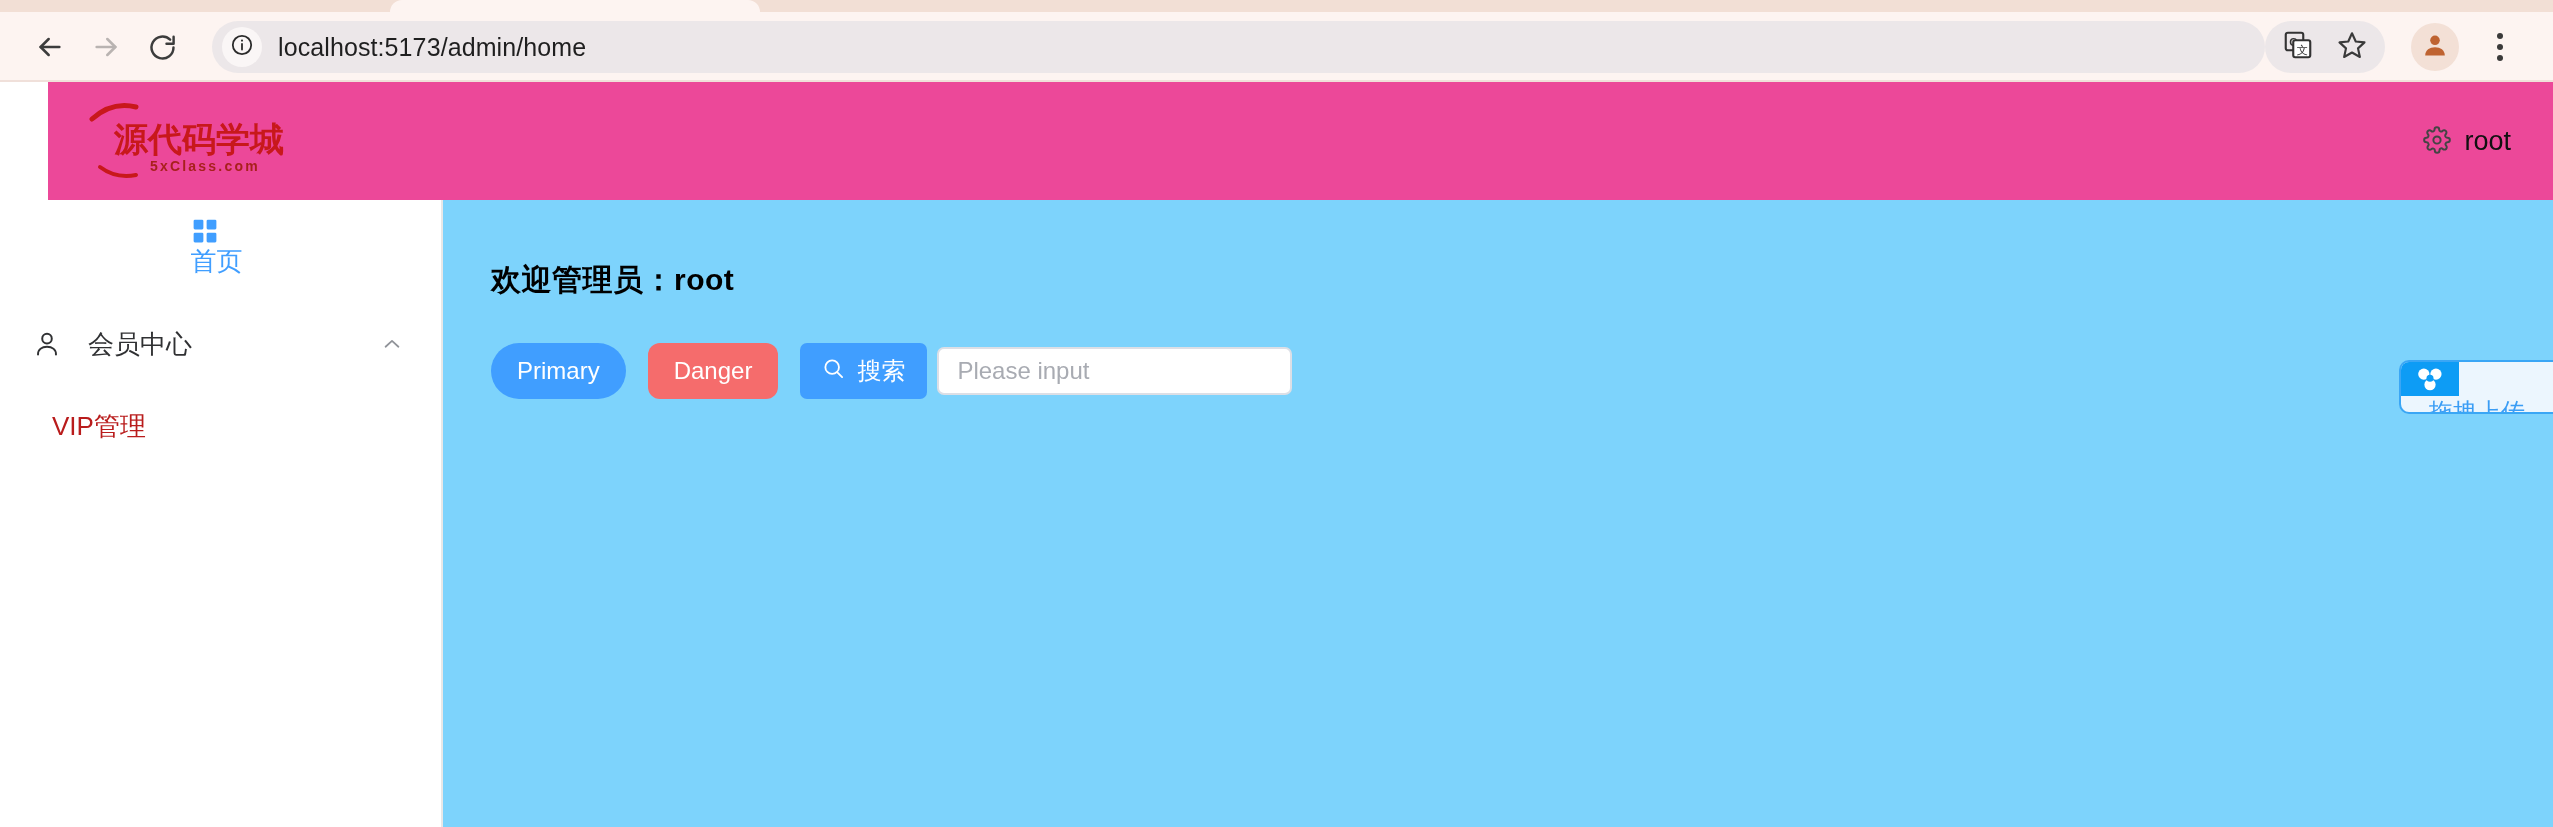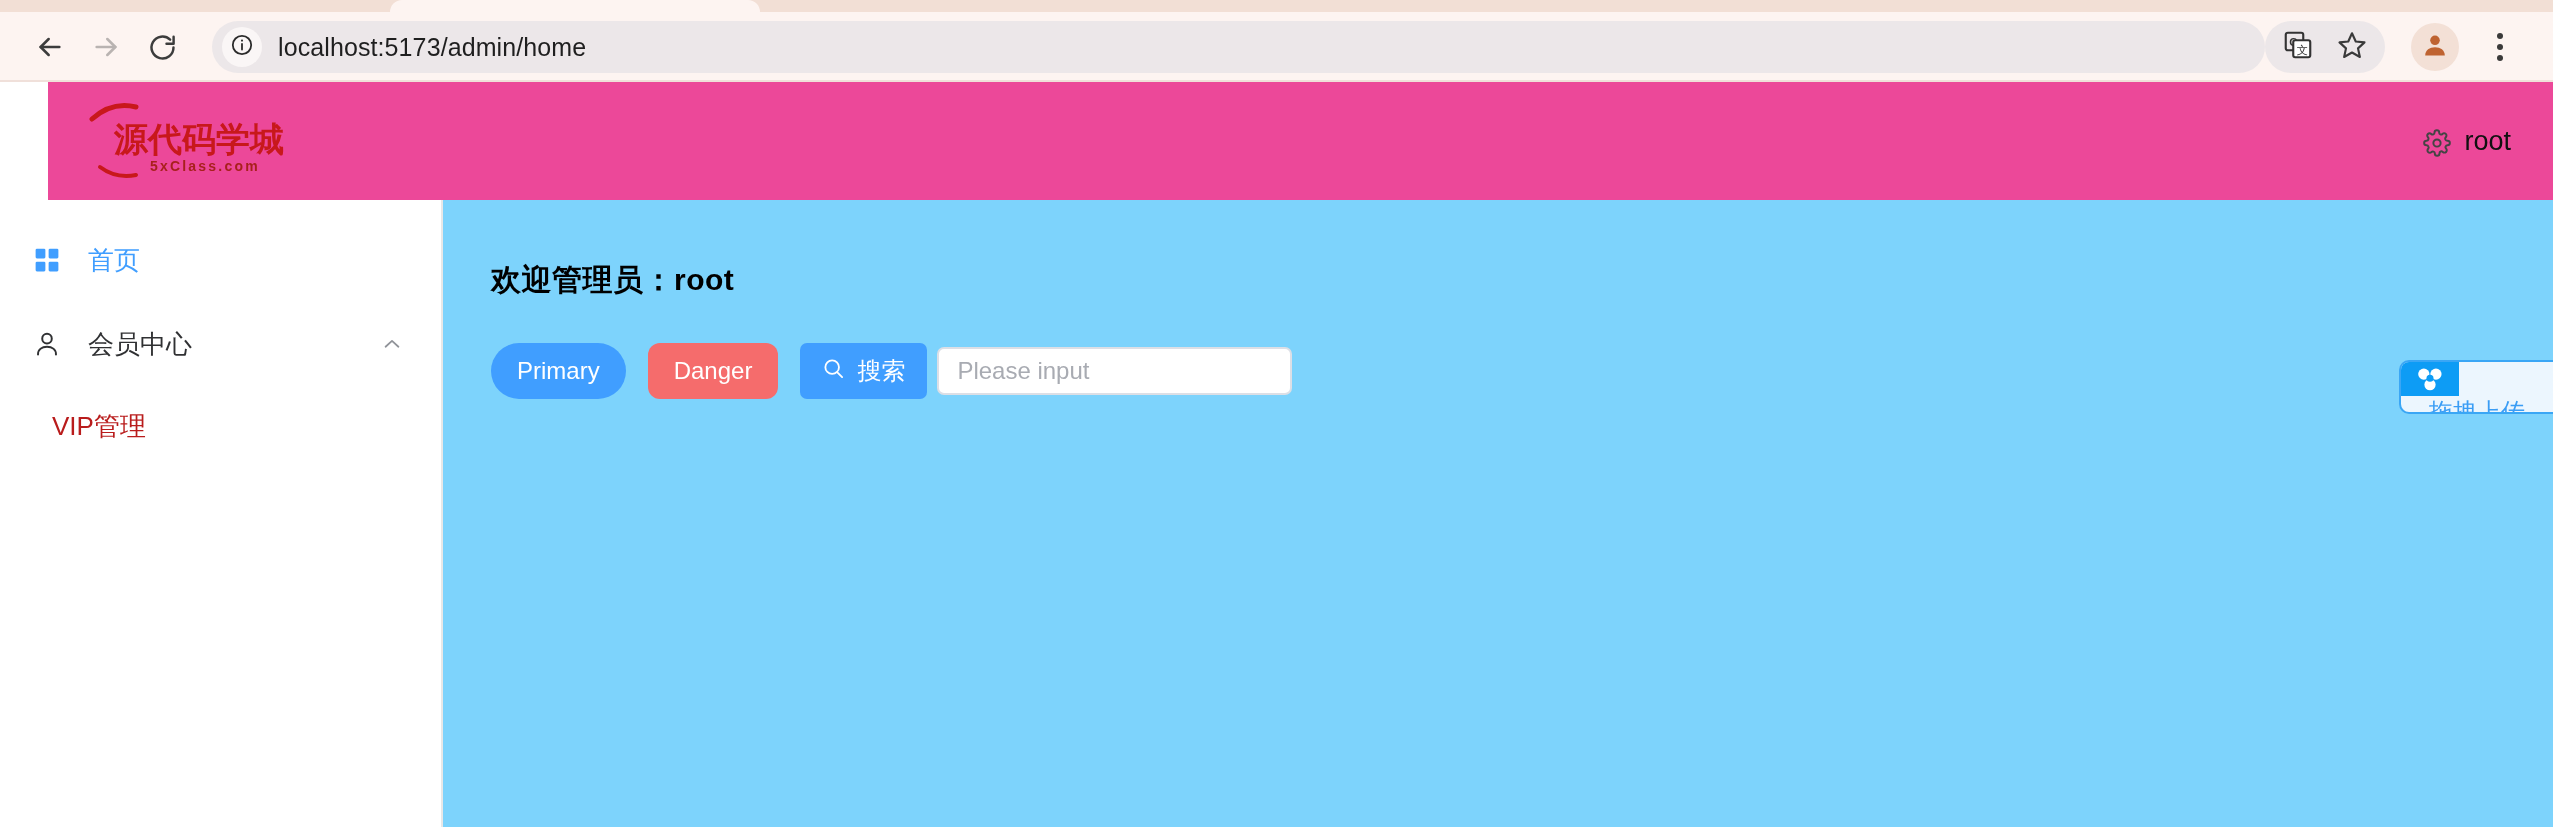--- a/index.html
+++ b/index.html
@@ -186,21 +186,21 @@
   }
   .logo-mark {
     position: relative;
     width: 210px;
     height: 84px;
   }
   .logo-mark svg { display: block; }
 
   .user-area {
     display: flex;
-    align-items: flex-end;
+    align-items: flex-start;
     gap: 13px;
     font-size: 27px;
     color: #111;
     cursor: pointer;
   }
   .gear { width: 28px; height: 28px; display: block; }
 
   .body-wrap {
     flex: 1;
     display: flex;
@@ -228,21 +228,21 @@
     position: relative;
   }
   .menu-item .mi-icon {
     width: 34px;
     display: flex;
     align-items: center;
     justify-content: center;
     flex: none;
     margin-right: 24px;
   }
-  .menu-item.active { color: #409eff; }
+  .menu-item.active { color: #409eff; flex-direction: column; }
   .menu-item .mi-label { white-space: nowrap; }
   .menu-item .chevron { margin-left: auto; flex: none; display: flex; }
 
   .submenu { padding-bottom: 10px; }
   .submenu-item {
     height: 80px;
     display: flex;
     align-items: center;
     padding-left: 52px;
     font-size: 26px;

